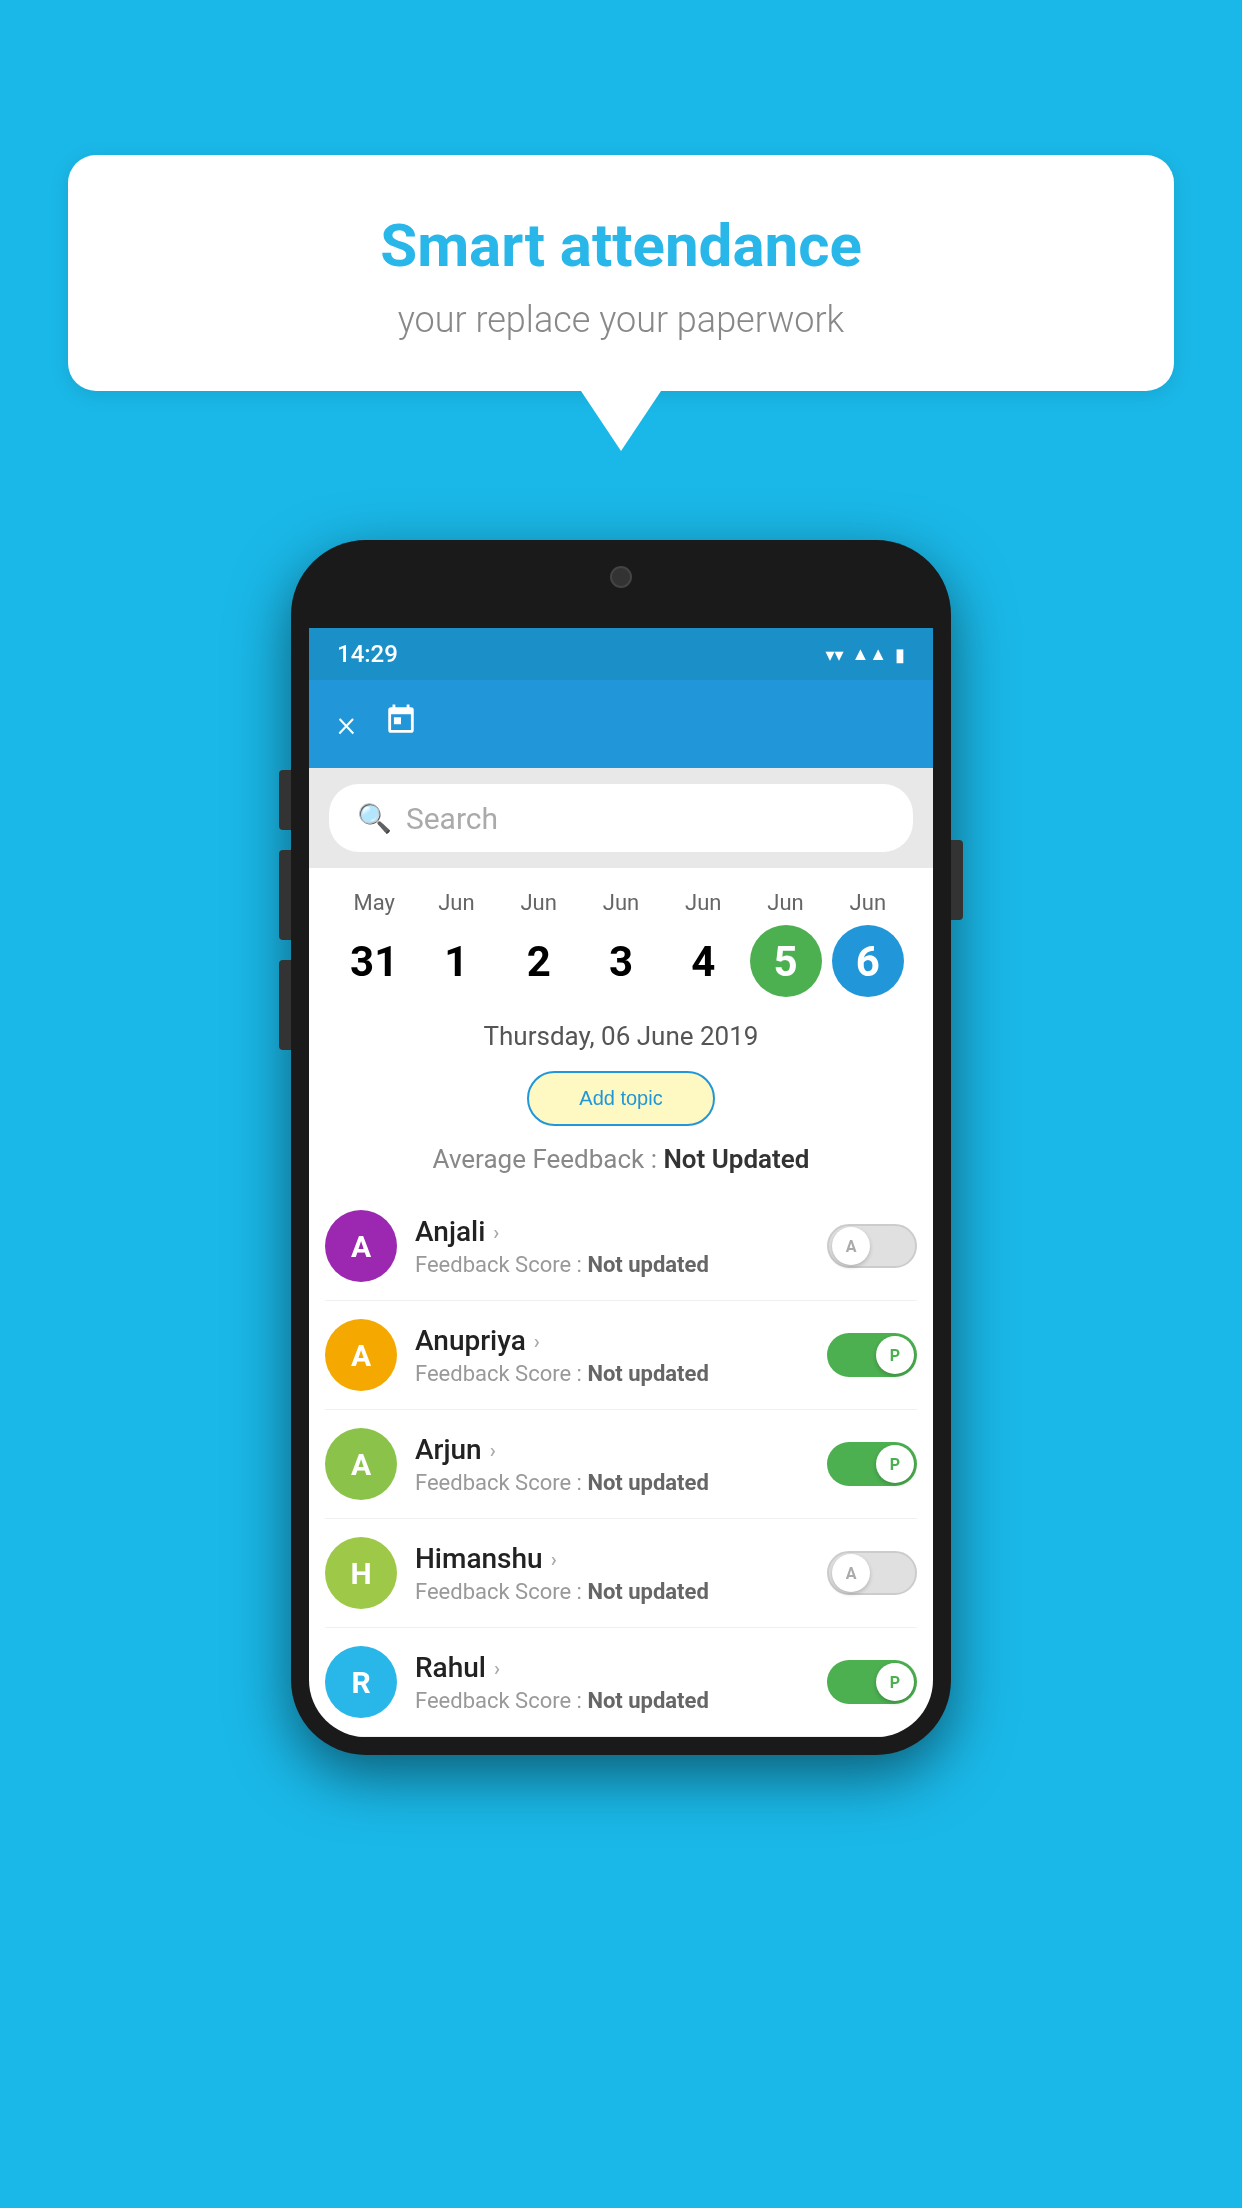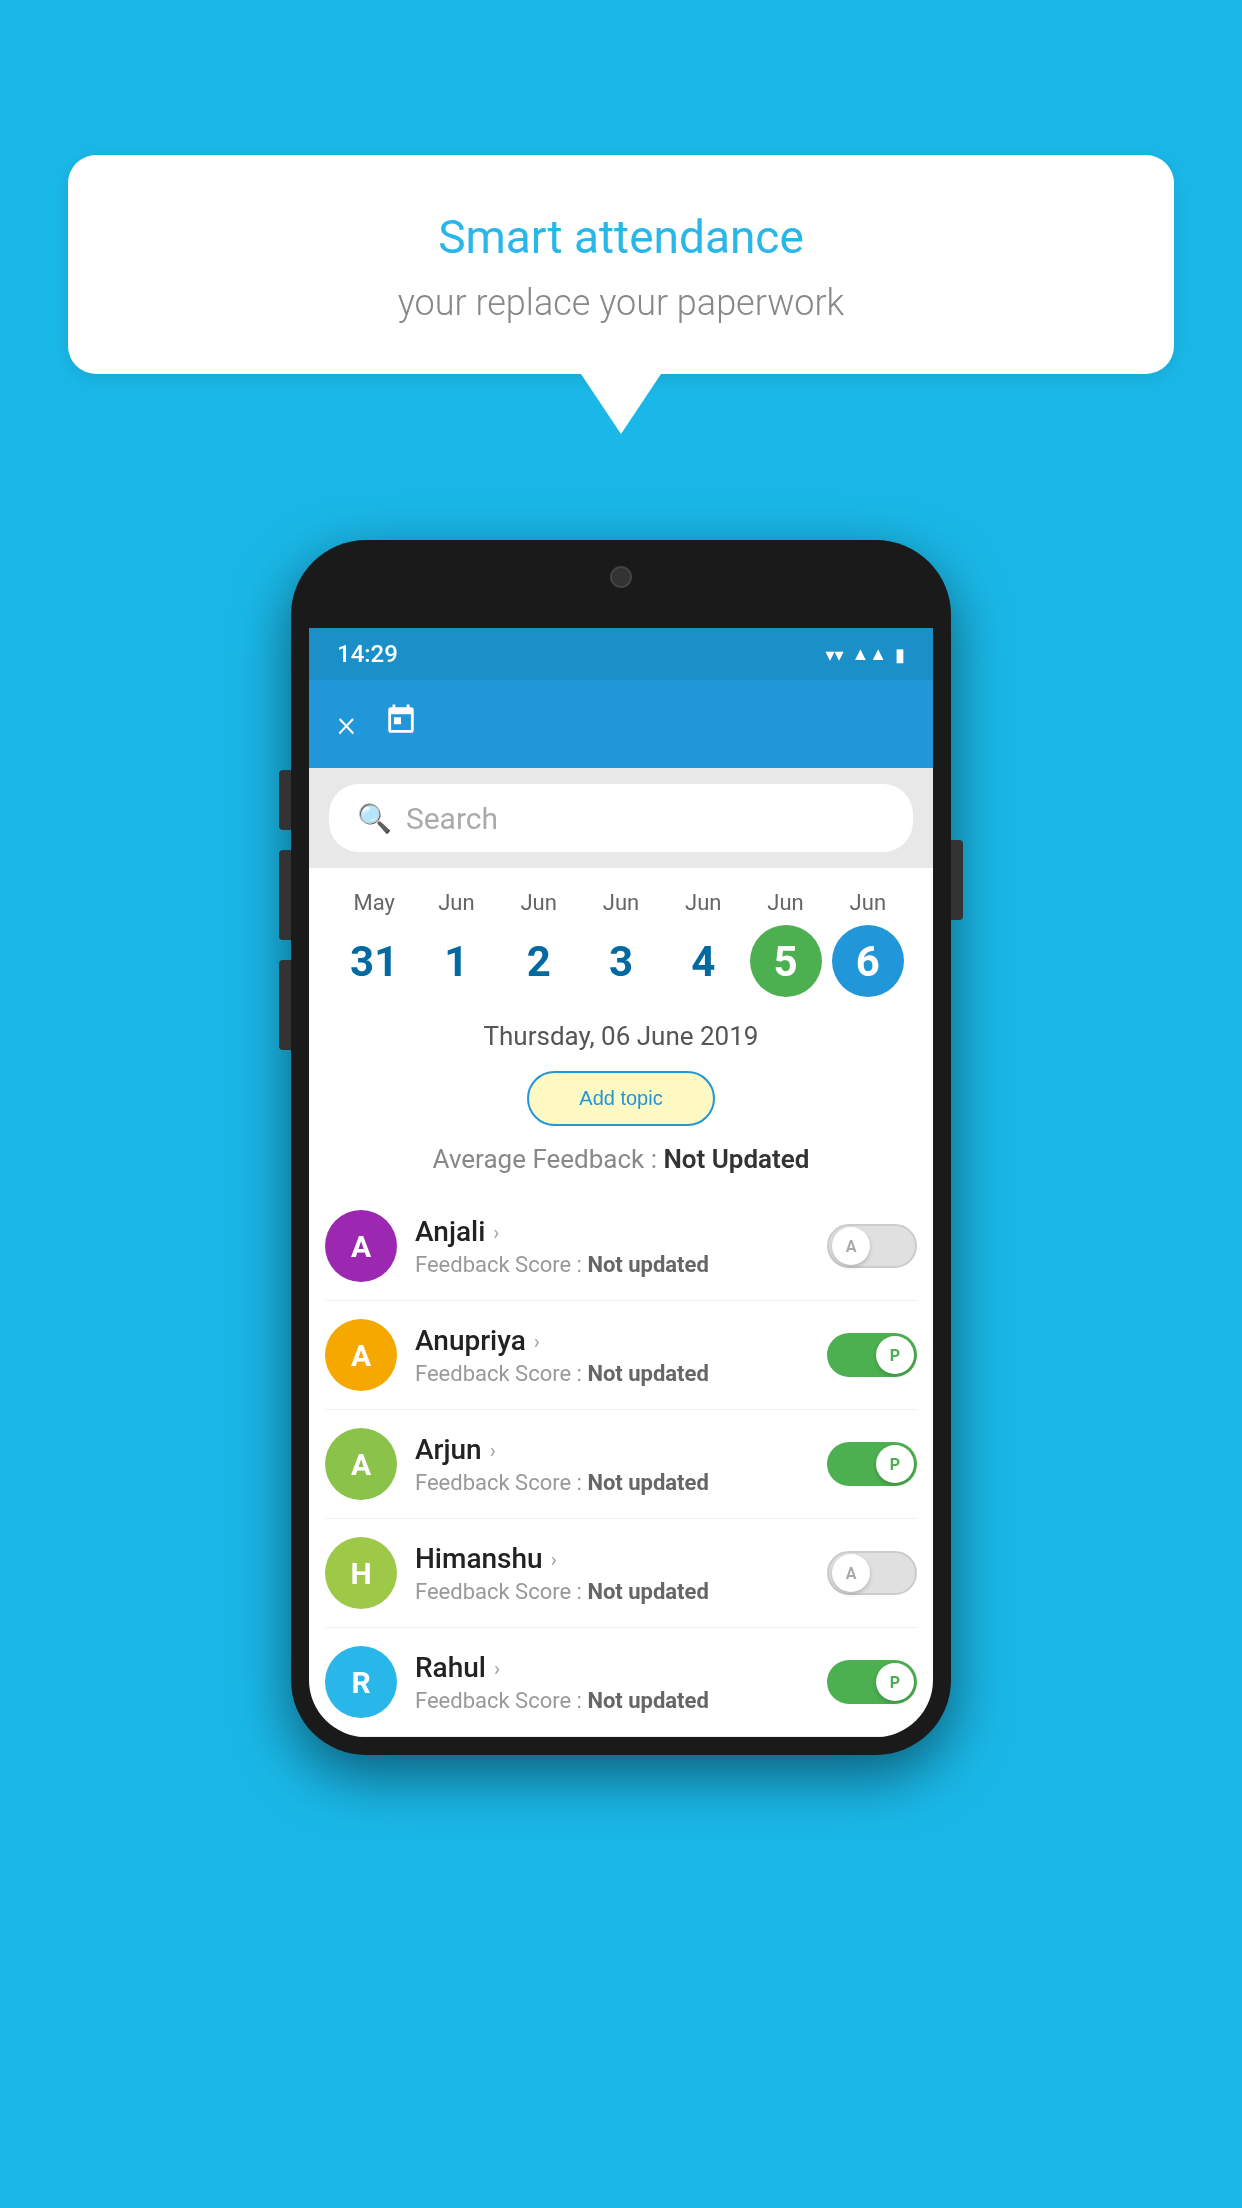--- a/index.html
+++ b/index.html
@@ -23,23 +23,23 @@
 
     .speech-bubble {
       background: white;
       border-radius: 28px;
       padding: 55px 60px 50px;
       text-align: center;
       box-shadow: 0 4px 20px rgba(0,0,0,0.1);
     }
 
     .speech-bubble-title {
-      font-size: 46px;
+      font-size: 60px;
       color: #29b6e8;
-      font-weight: 400;
+      font-weight: 700;
       margin-bottom: 18px;
     }
 
     .speech-bubble-subtitle {
       font-size: 36px;
       color: #888;
       font-weight: 300;
     }
 
     .speech-bubble-tail {
@@ -207,21 +207,21 @@
     }
 
     .cal-month {
       font-size: 22px;
       color: #666;
     }
 
     .cal-num {
       font-size: 42px;
       font-weight: 700;
-      color: #0369a1;
+      color: #000000;
       width: 72px;
       height: 72px;
       display: flex;
       align-items: center;
       justify-content: center;
       border-radius: 50%;
     }
 
     .cal-num.today {
       background: #4caf50;

